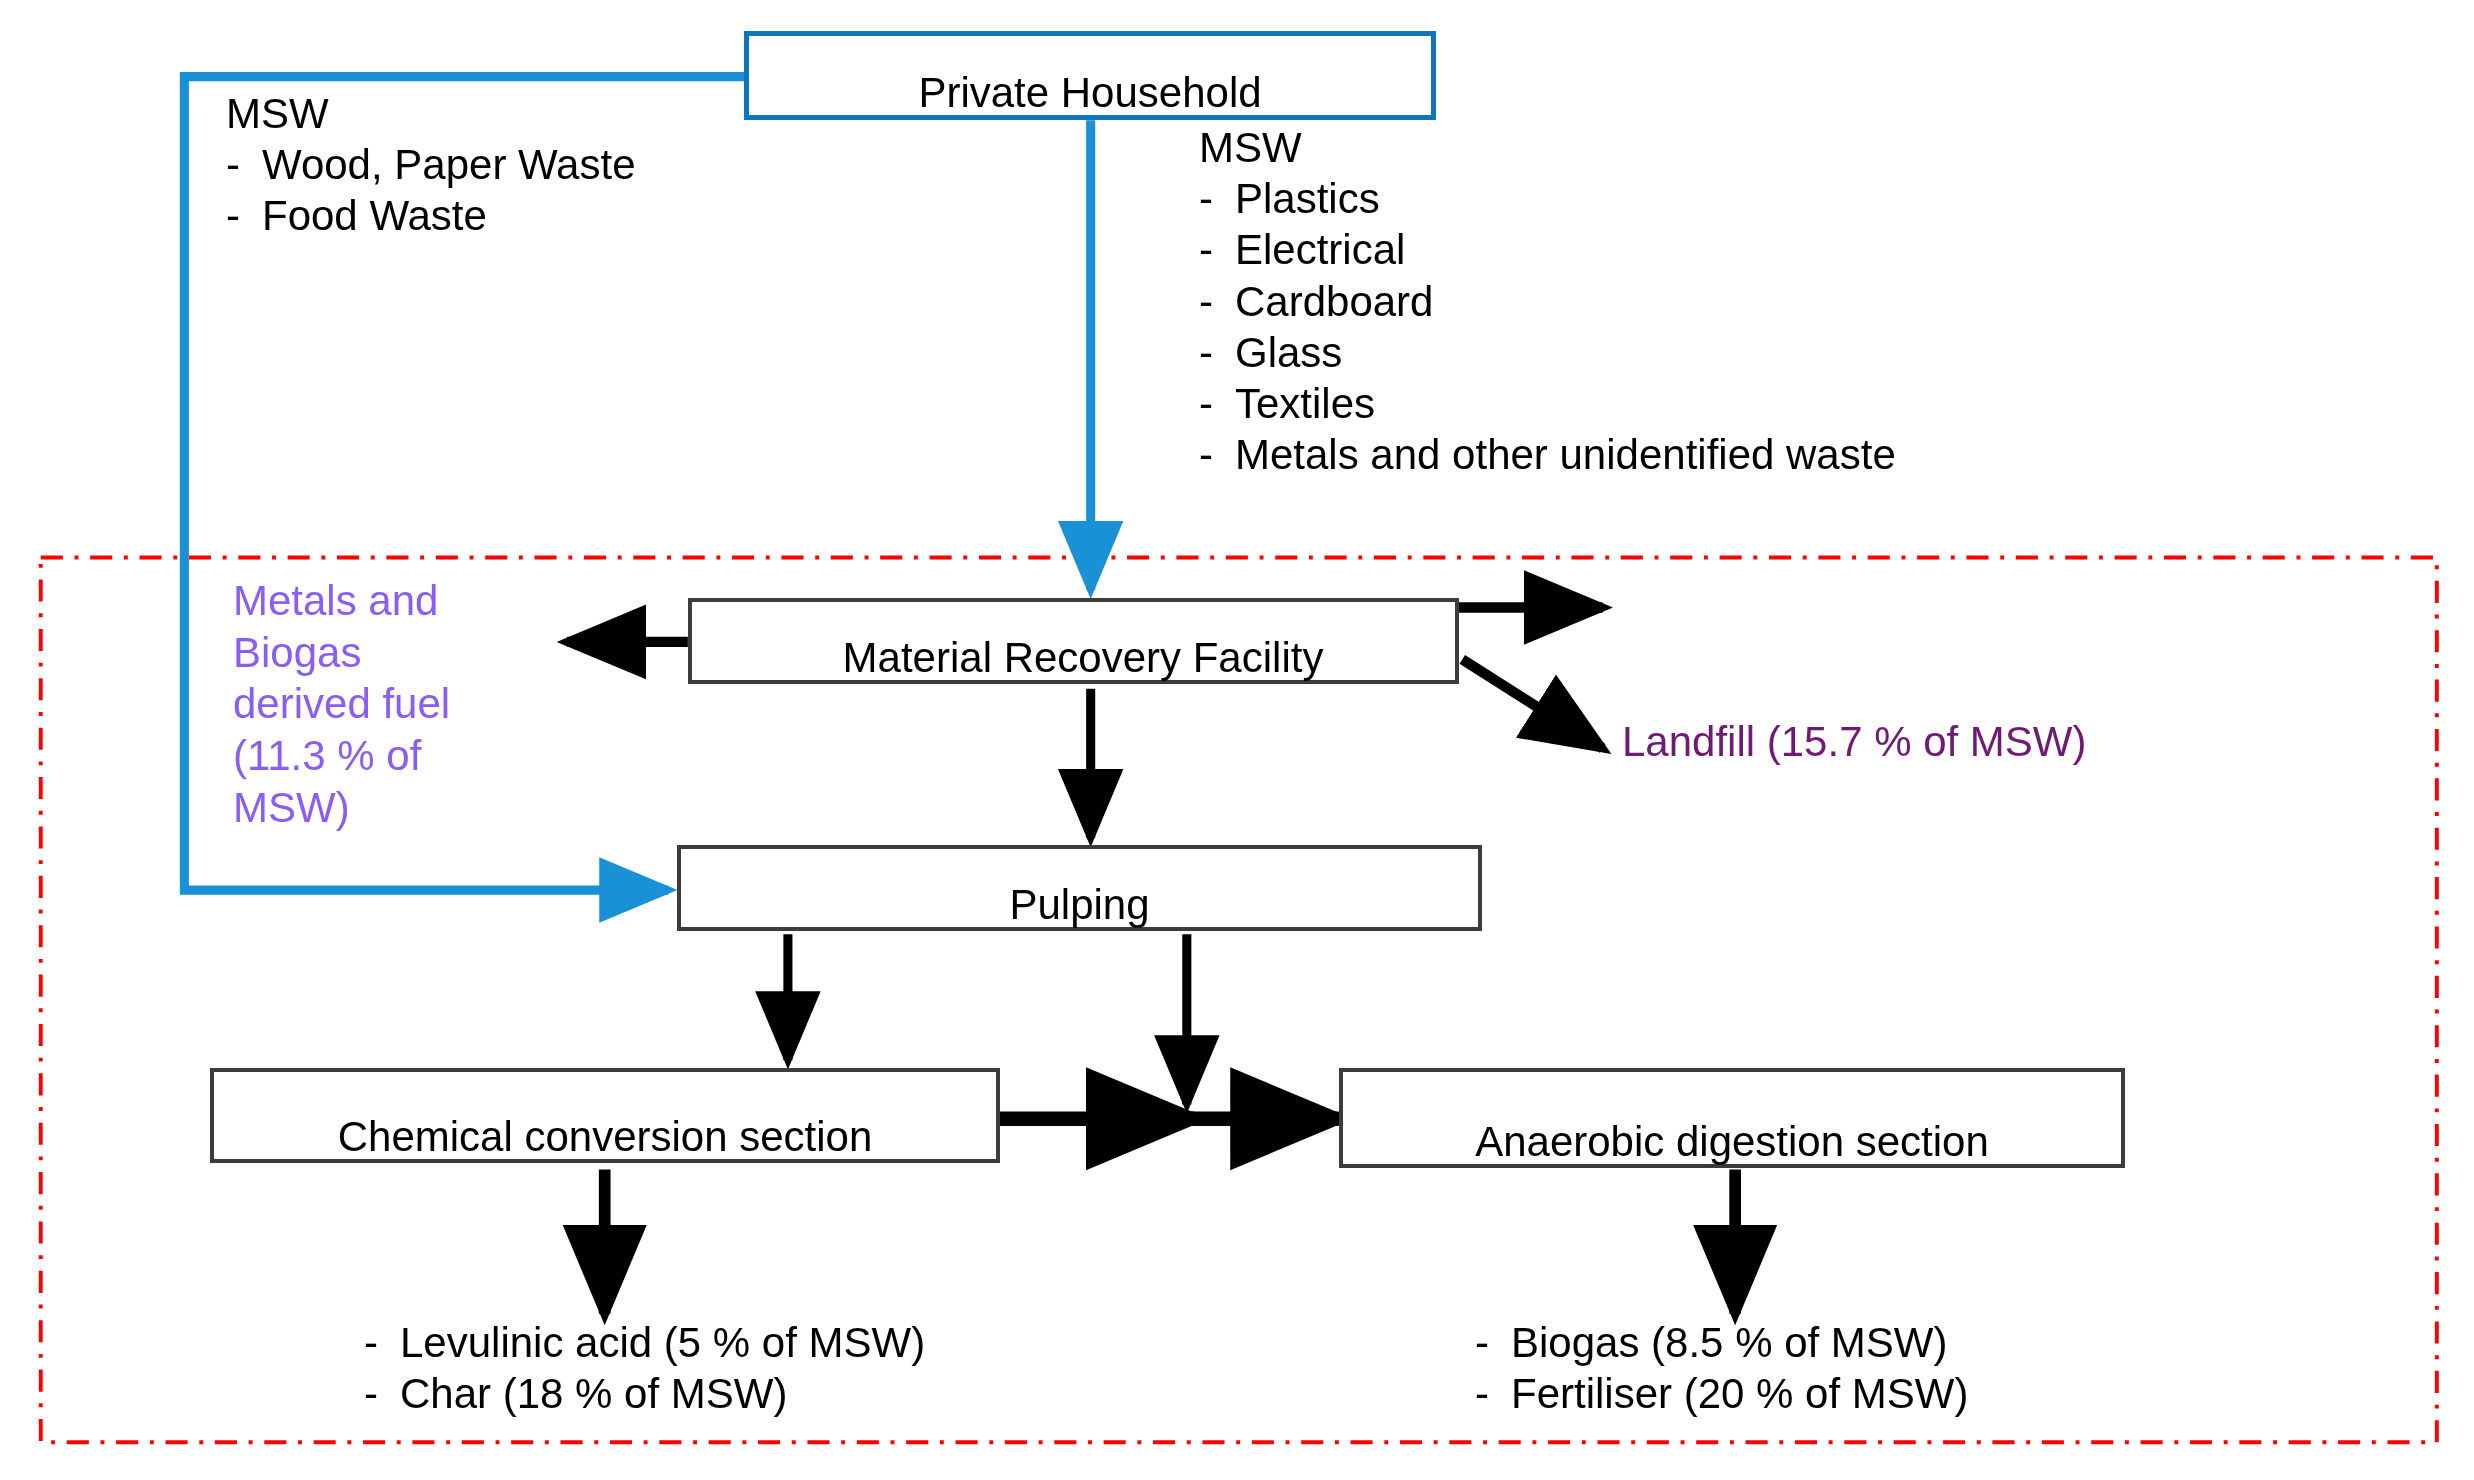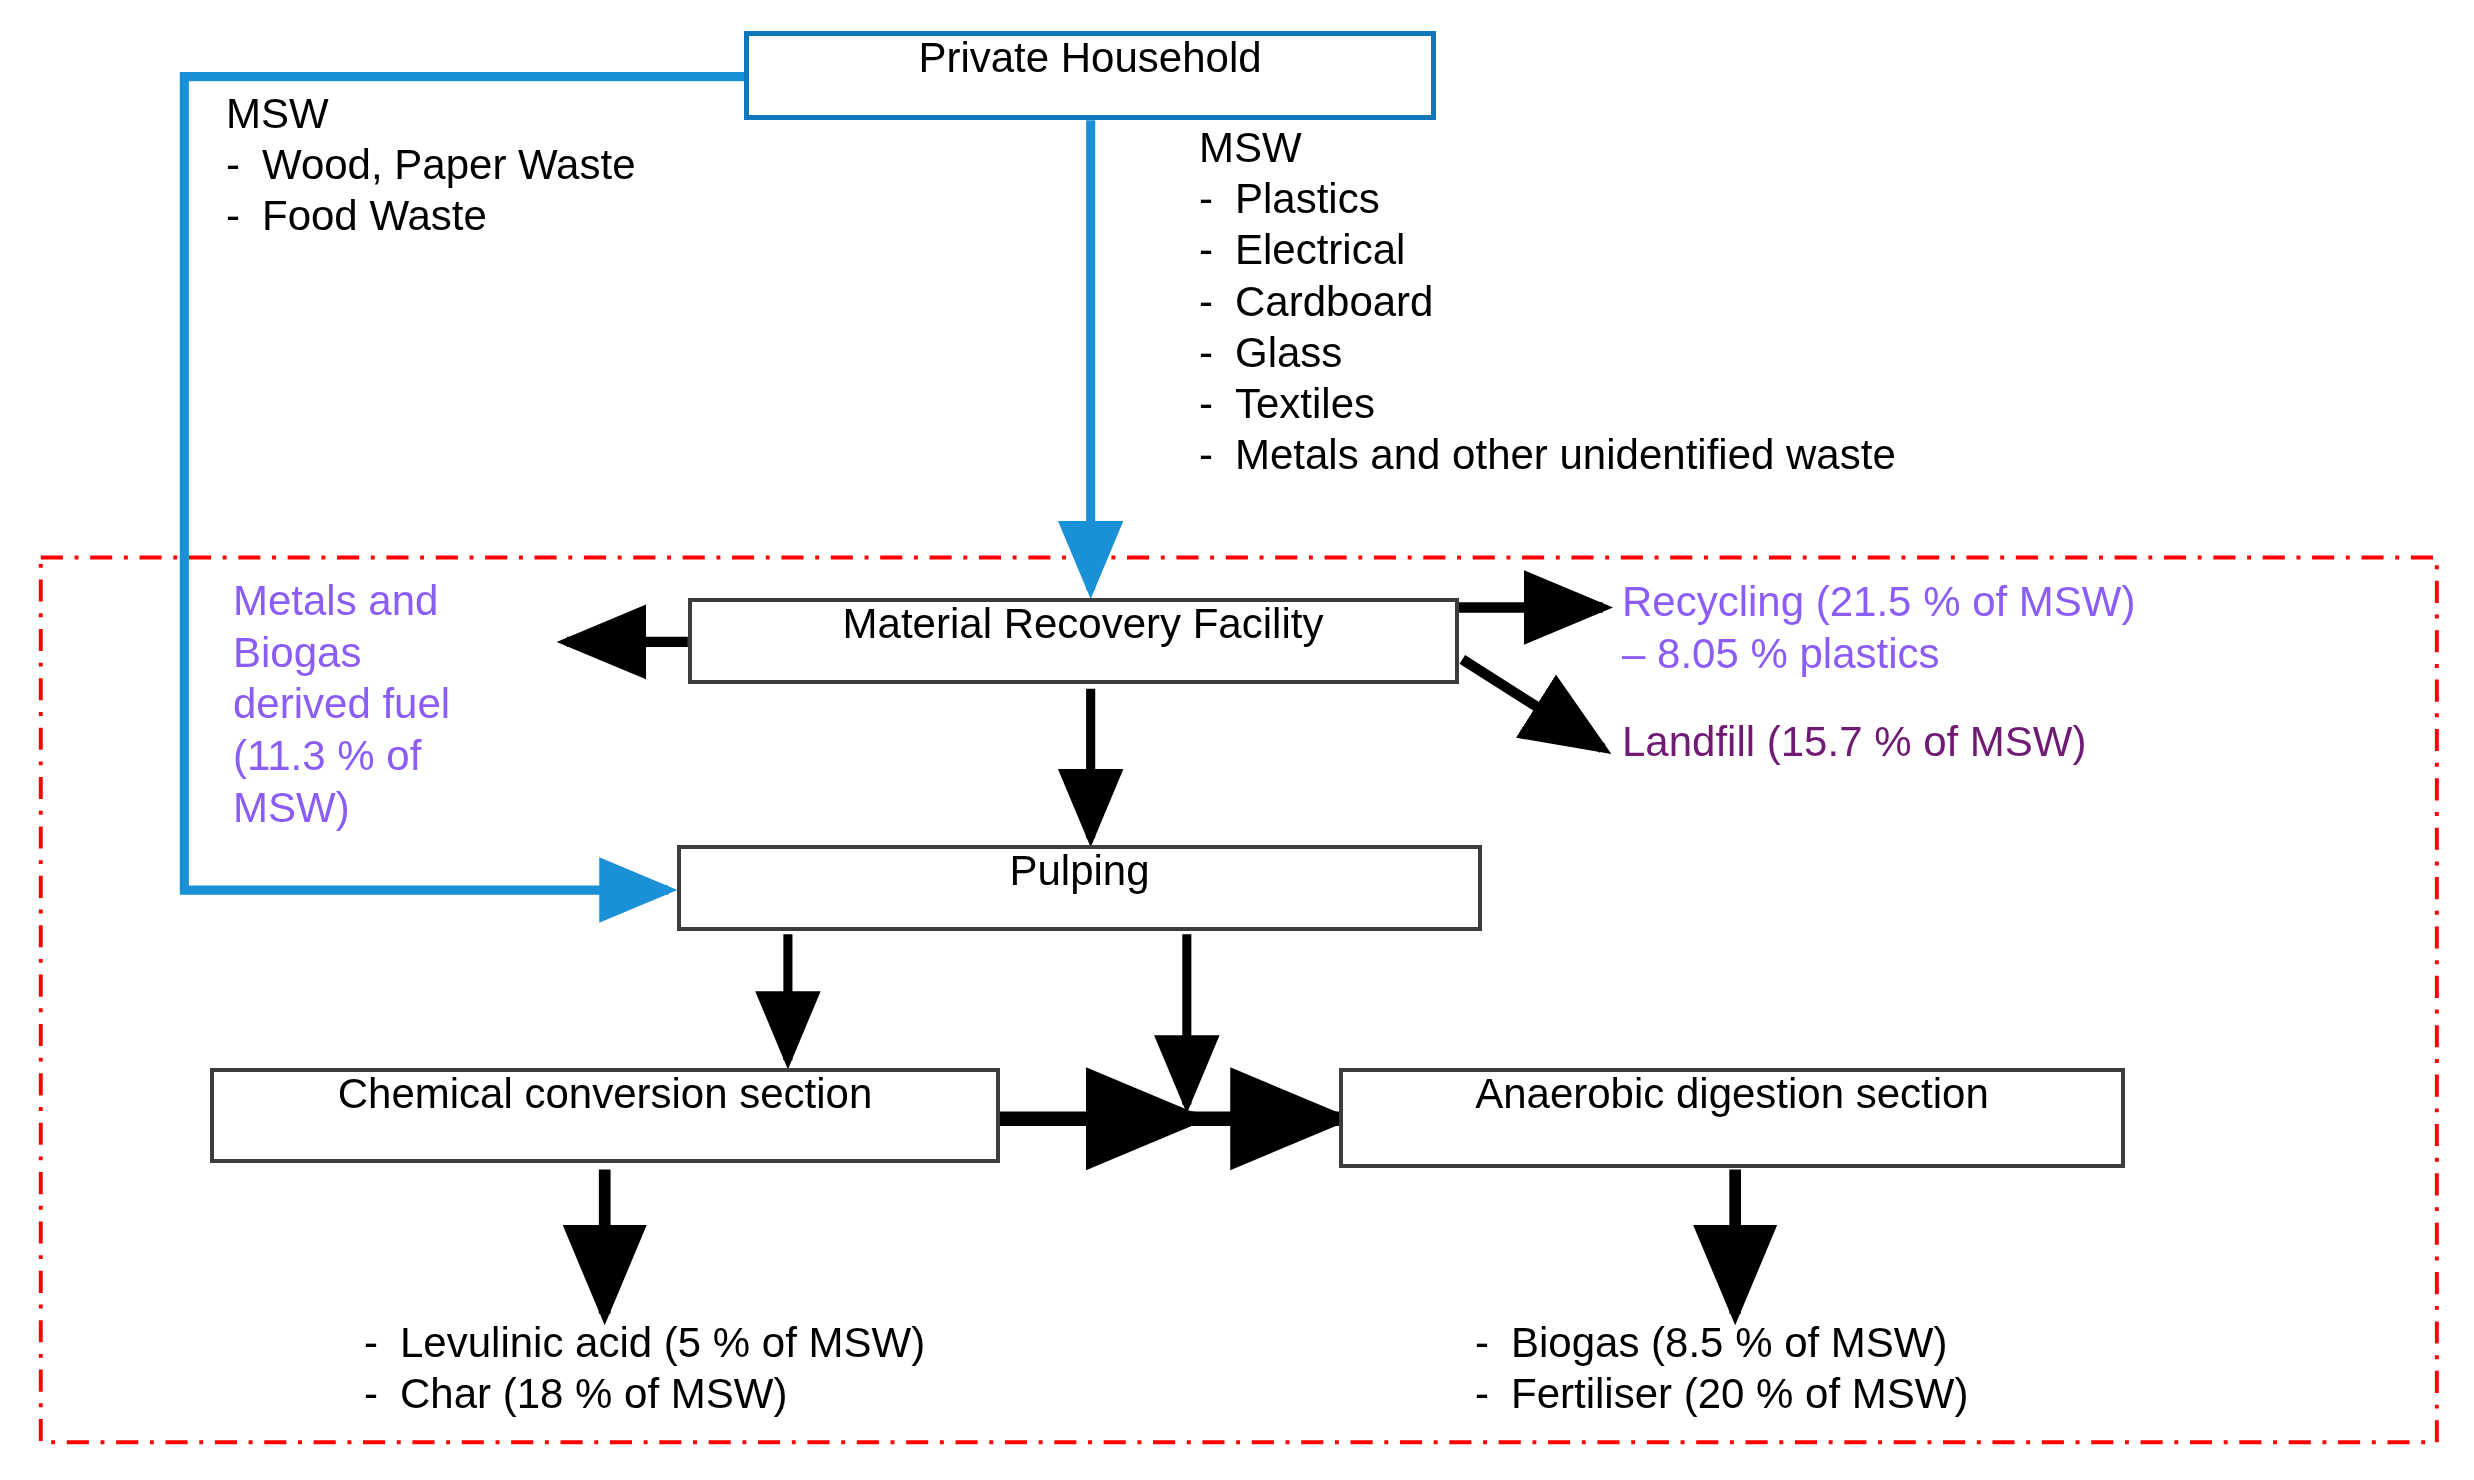--- a/index.html
+++ b/index.html
@@ -21,21 +21,21 @@
     top: 0;
     width: 2475px;
     height: 1480px;
   }
   .node-box {
     position: absolute;
     box-sizing: border-box;
     background: #ffffff;
     border: 4.5px solid #3c3c3c;
     display: flex;
-    align-items: flex-start;
+    align-items: flex-end;
     justify-content: center;
     z-index: 5;
   }
   .node-box.blue-box {
     border: 5.8px solid #0f76bc;
   }
   .node-label {
     font-size: 42px;
     color: #000000;
     line-height: 1.05;
@@ -182,24 +182,20 @@
   </div>
 
   <div class="multiline" style="left:233px; top:575px;">
     <div>Metals and</div>
     <div>Biogas</div>
     <div>derived fuel</div>
     <div>(11.3 % of</div>
     <div>MSW)</div>
   </div>
 
-  <div class="multiline" style="left:1622px; top:576px;">
-    <div>Recycling (21.5 % of MSW)</div>
-    <div>– 8.05 % plastics</div>
-  </div>
 
   <div class="free-text" style="left:1622px; top:716px;">Landfill (15.7 % of MSW)</div>
 
   <div class="list-block" style="left:364px; top:1317px;">
     <div class="list-row">
       <span class="list-dash">-</span>
       <span class="list-item-text">Levulinic acid (5 % of MSW)</span>
     </div>
     <div class="list-row">
       <span class="list-dash">-</span>

